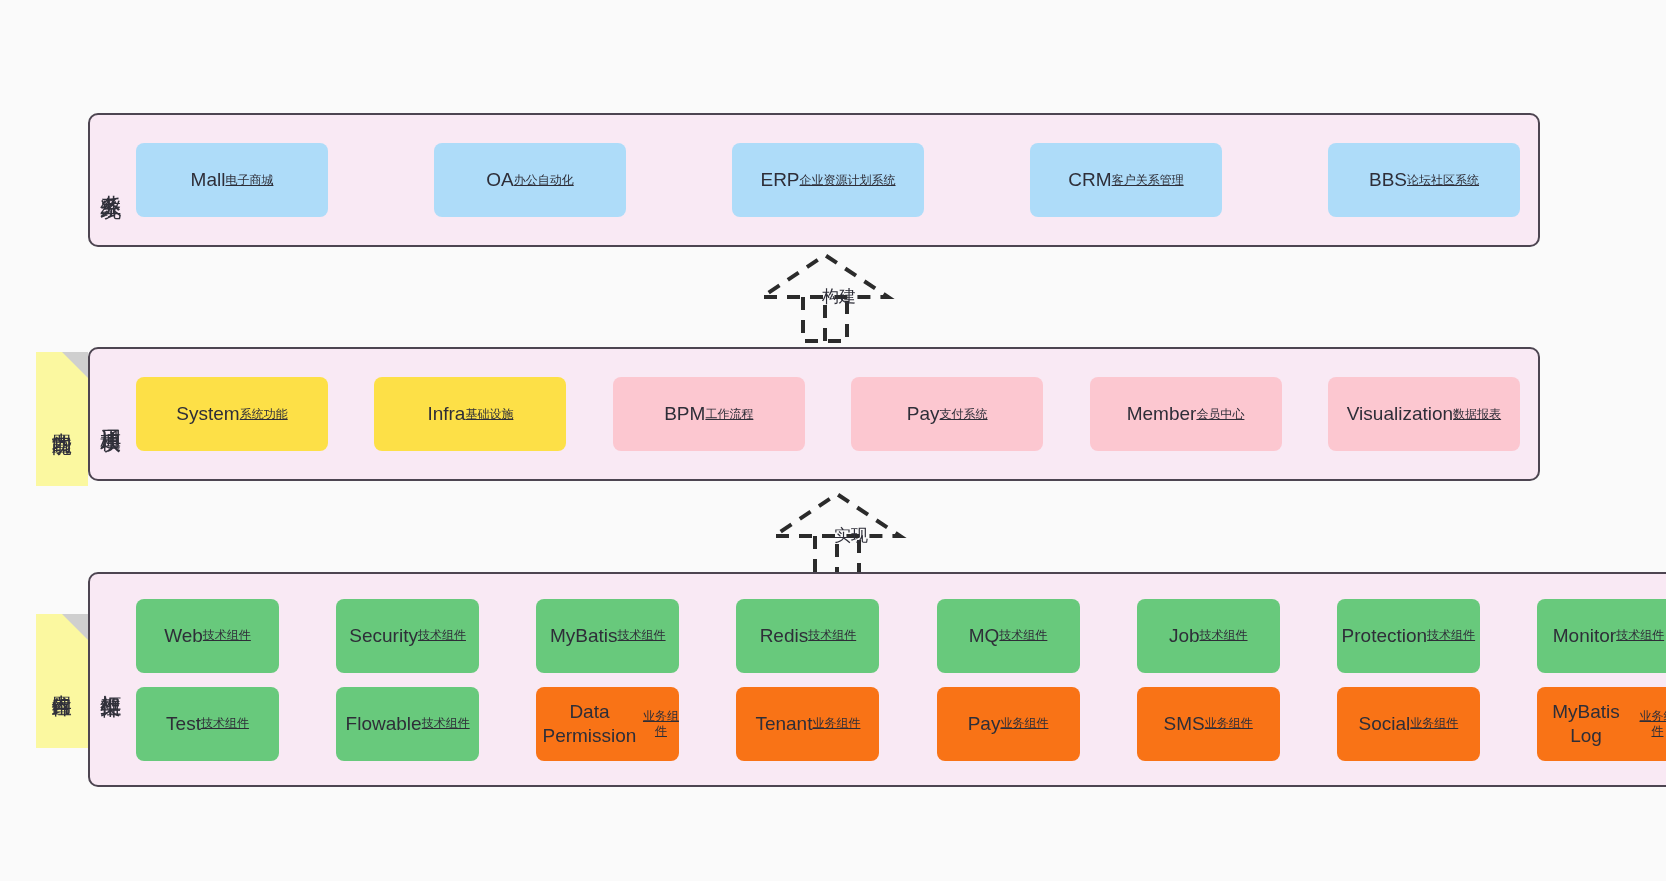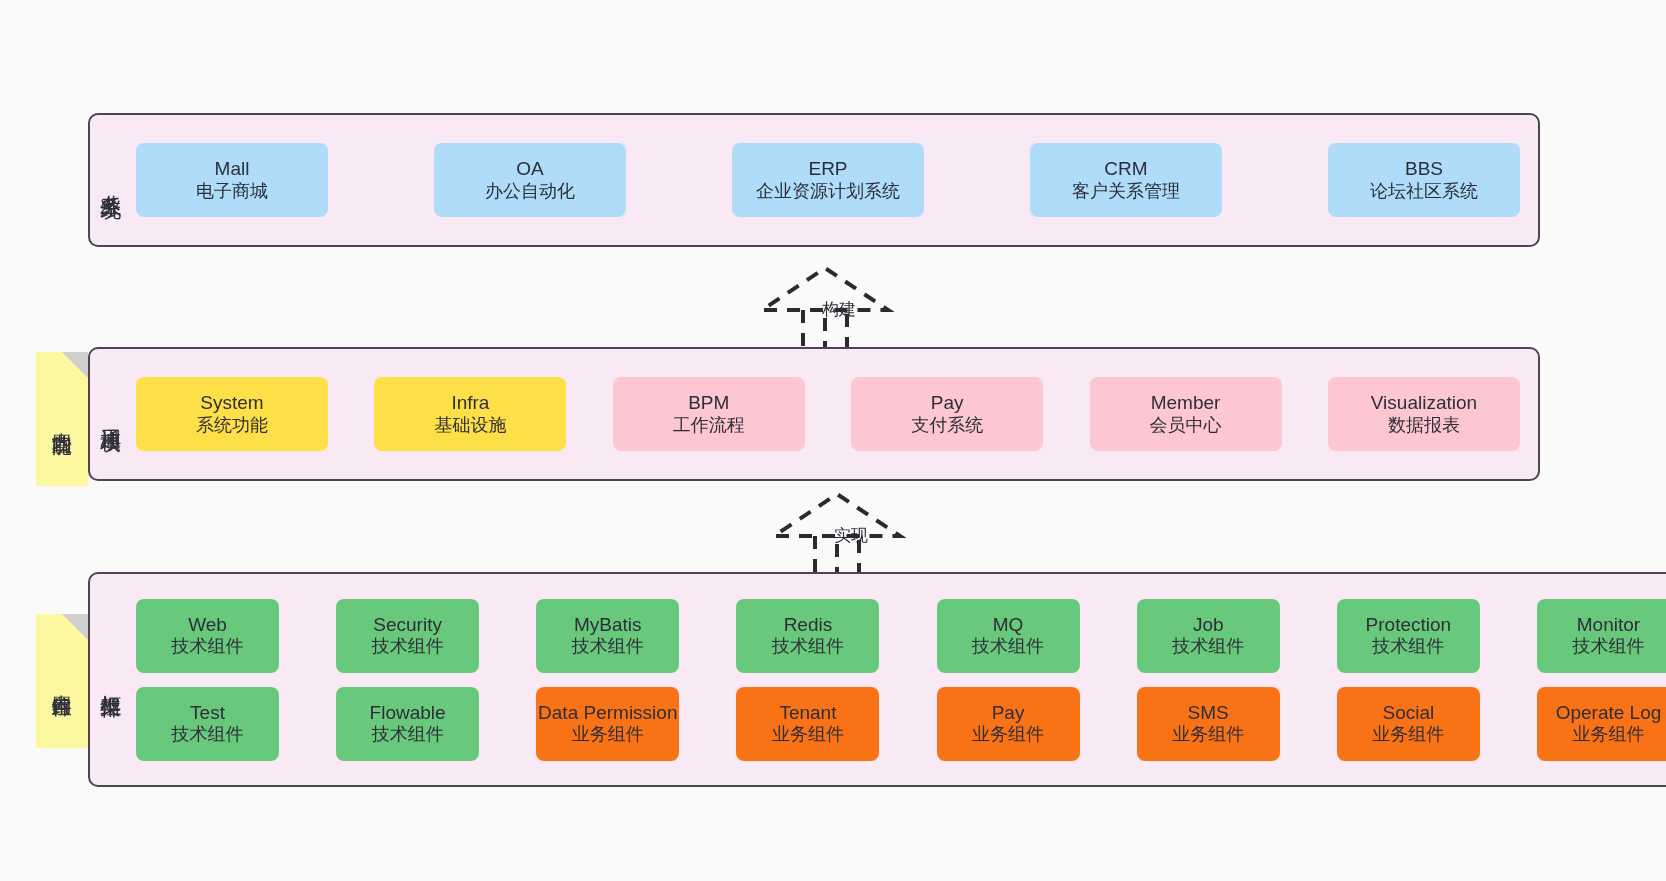--- a/index.html
+++ b/index.html
@@ -62,30 +62,30 @@
     display: flex;
     gap: 0;
     justify-content: space-between;
   }
 
   
   .card {
     box-sizing: border-box;
     border-radius: 8px;
     display: flex;
-    flex-direction: column;
+    flex-direction: row;
     align-items: center;
     justify-content: center;
     text-align: center;
     line-height: 1.22;
     color: #2e2e38;
     user-select: none;
   }
   .card .t1 { font-size: 19px; }
-  .card .t2 { font-size: 18px; }
+  .card .t2 { font-size: 12px; text-decoration: underline; }
 
   .c-blue        { background: #aedcf9; }
   .c-red         { background: #fde047; }
   .c-pink        { background: #fcc7d0; }
   .c-green       { background: #68c97c; }
   .c-greenlight  { background: #f97316; }
 
   
   #layer-business { left: 88px; top: 113px; width: 1452px; height: 134px; }
   #layer-business .card { width: 192px; height: 74px; }
@@ -126,21 +126,21 @@
   }
   #note-features   { left: 36px; top: 352px; width: 52px; height: 134px; }
   #note-components { left: 36px; top: 614px; width: 52px; height: 134px; }
 
   
   .arrow-wrap {
     position: absolute;
     width: 200px;
     height: 100px;
   }
-  #arrow-build   { left: 740px; top: 262px; }
+  #arrow-build   { left: 740px; top: 249px; }
   #arrow-impl    { left: 752px; top: 488px; }
   .arrow-wrap svg { display: block; overflow: visible; }
   .arrow-label {
     position: absolute;
     font-size: 17px;
     color: #2e2e38;
     background: transparent;
     white-space: nowrap;
     user-select: none;
   }
@@ -301,21 +301,21 @@
         </div>
         <div class="card c-greenlight">
           <span class="t1">SMS</span>
           <span class="t2">业务组件</span>
         </div>
         <div class="card c-greenlight">
           <span class="t1">Social</span>
           <span class="t2">业务组件</span>
         </div>
         <div class="card c-greenlight">
-          <span class="t1">Operate Log</span>
+          <span class="t1">MyBatis Log</span>
           <span class="t2">业务组件</span>
         </div>
       </div>
 
     </div>
   </div>
 
 </div>
 
 </body></html>

